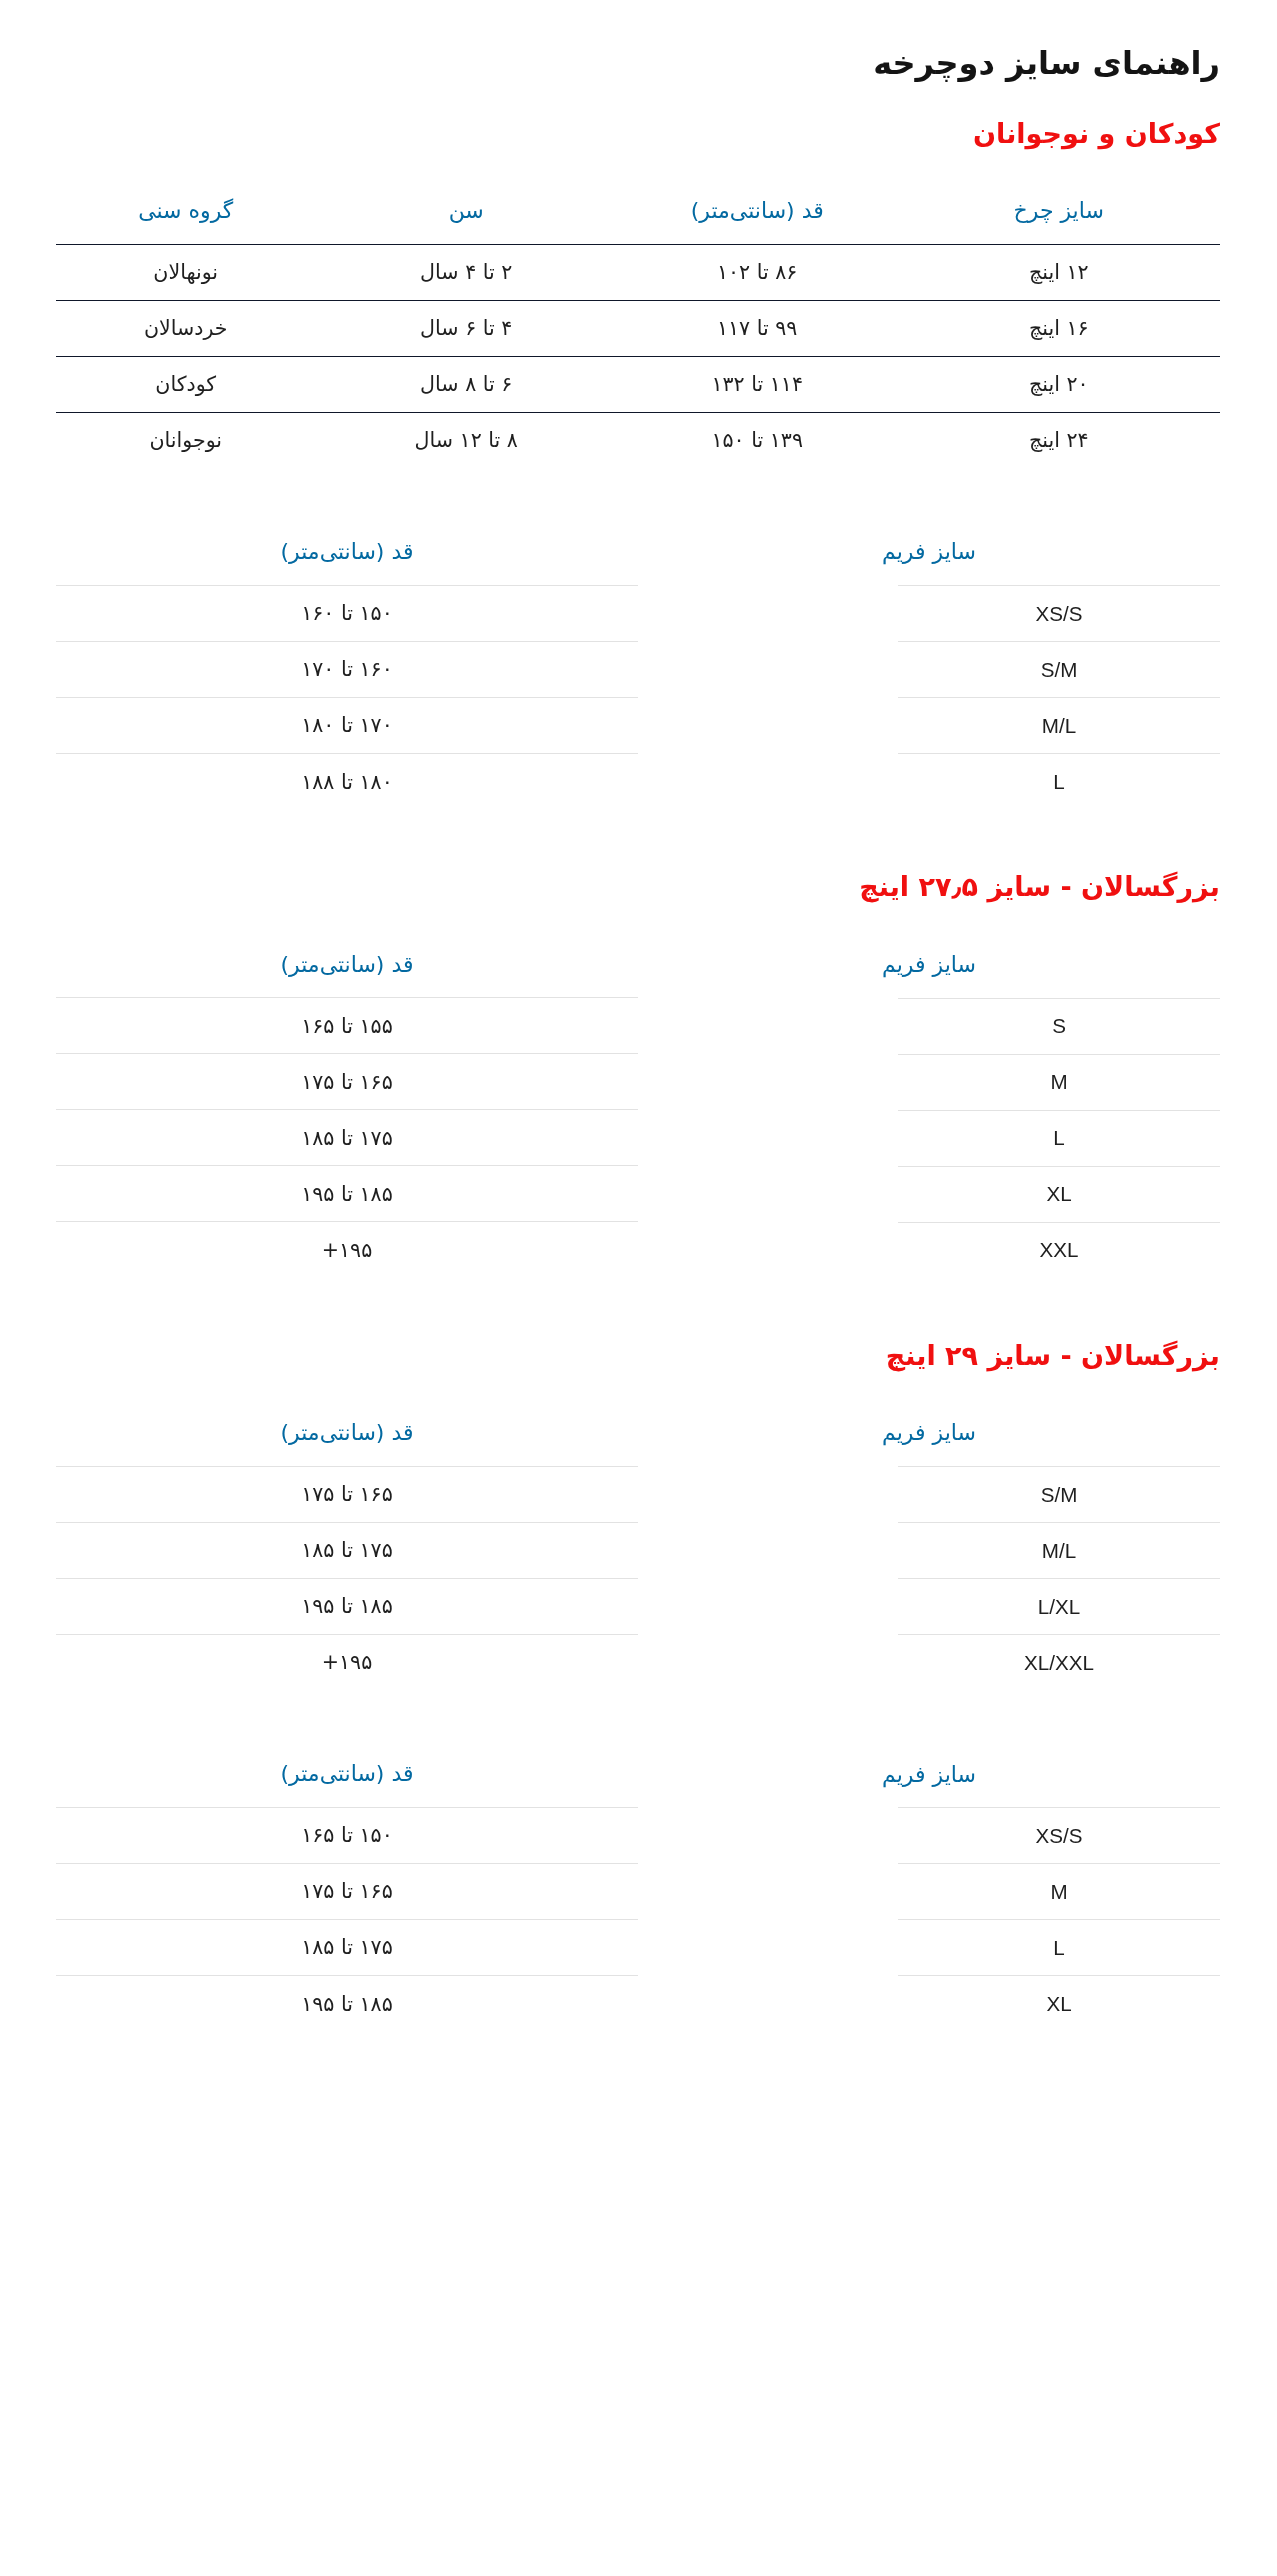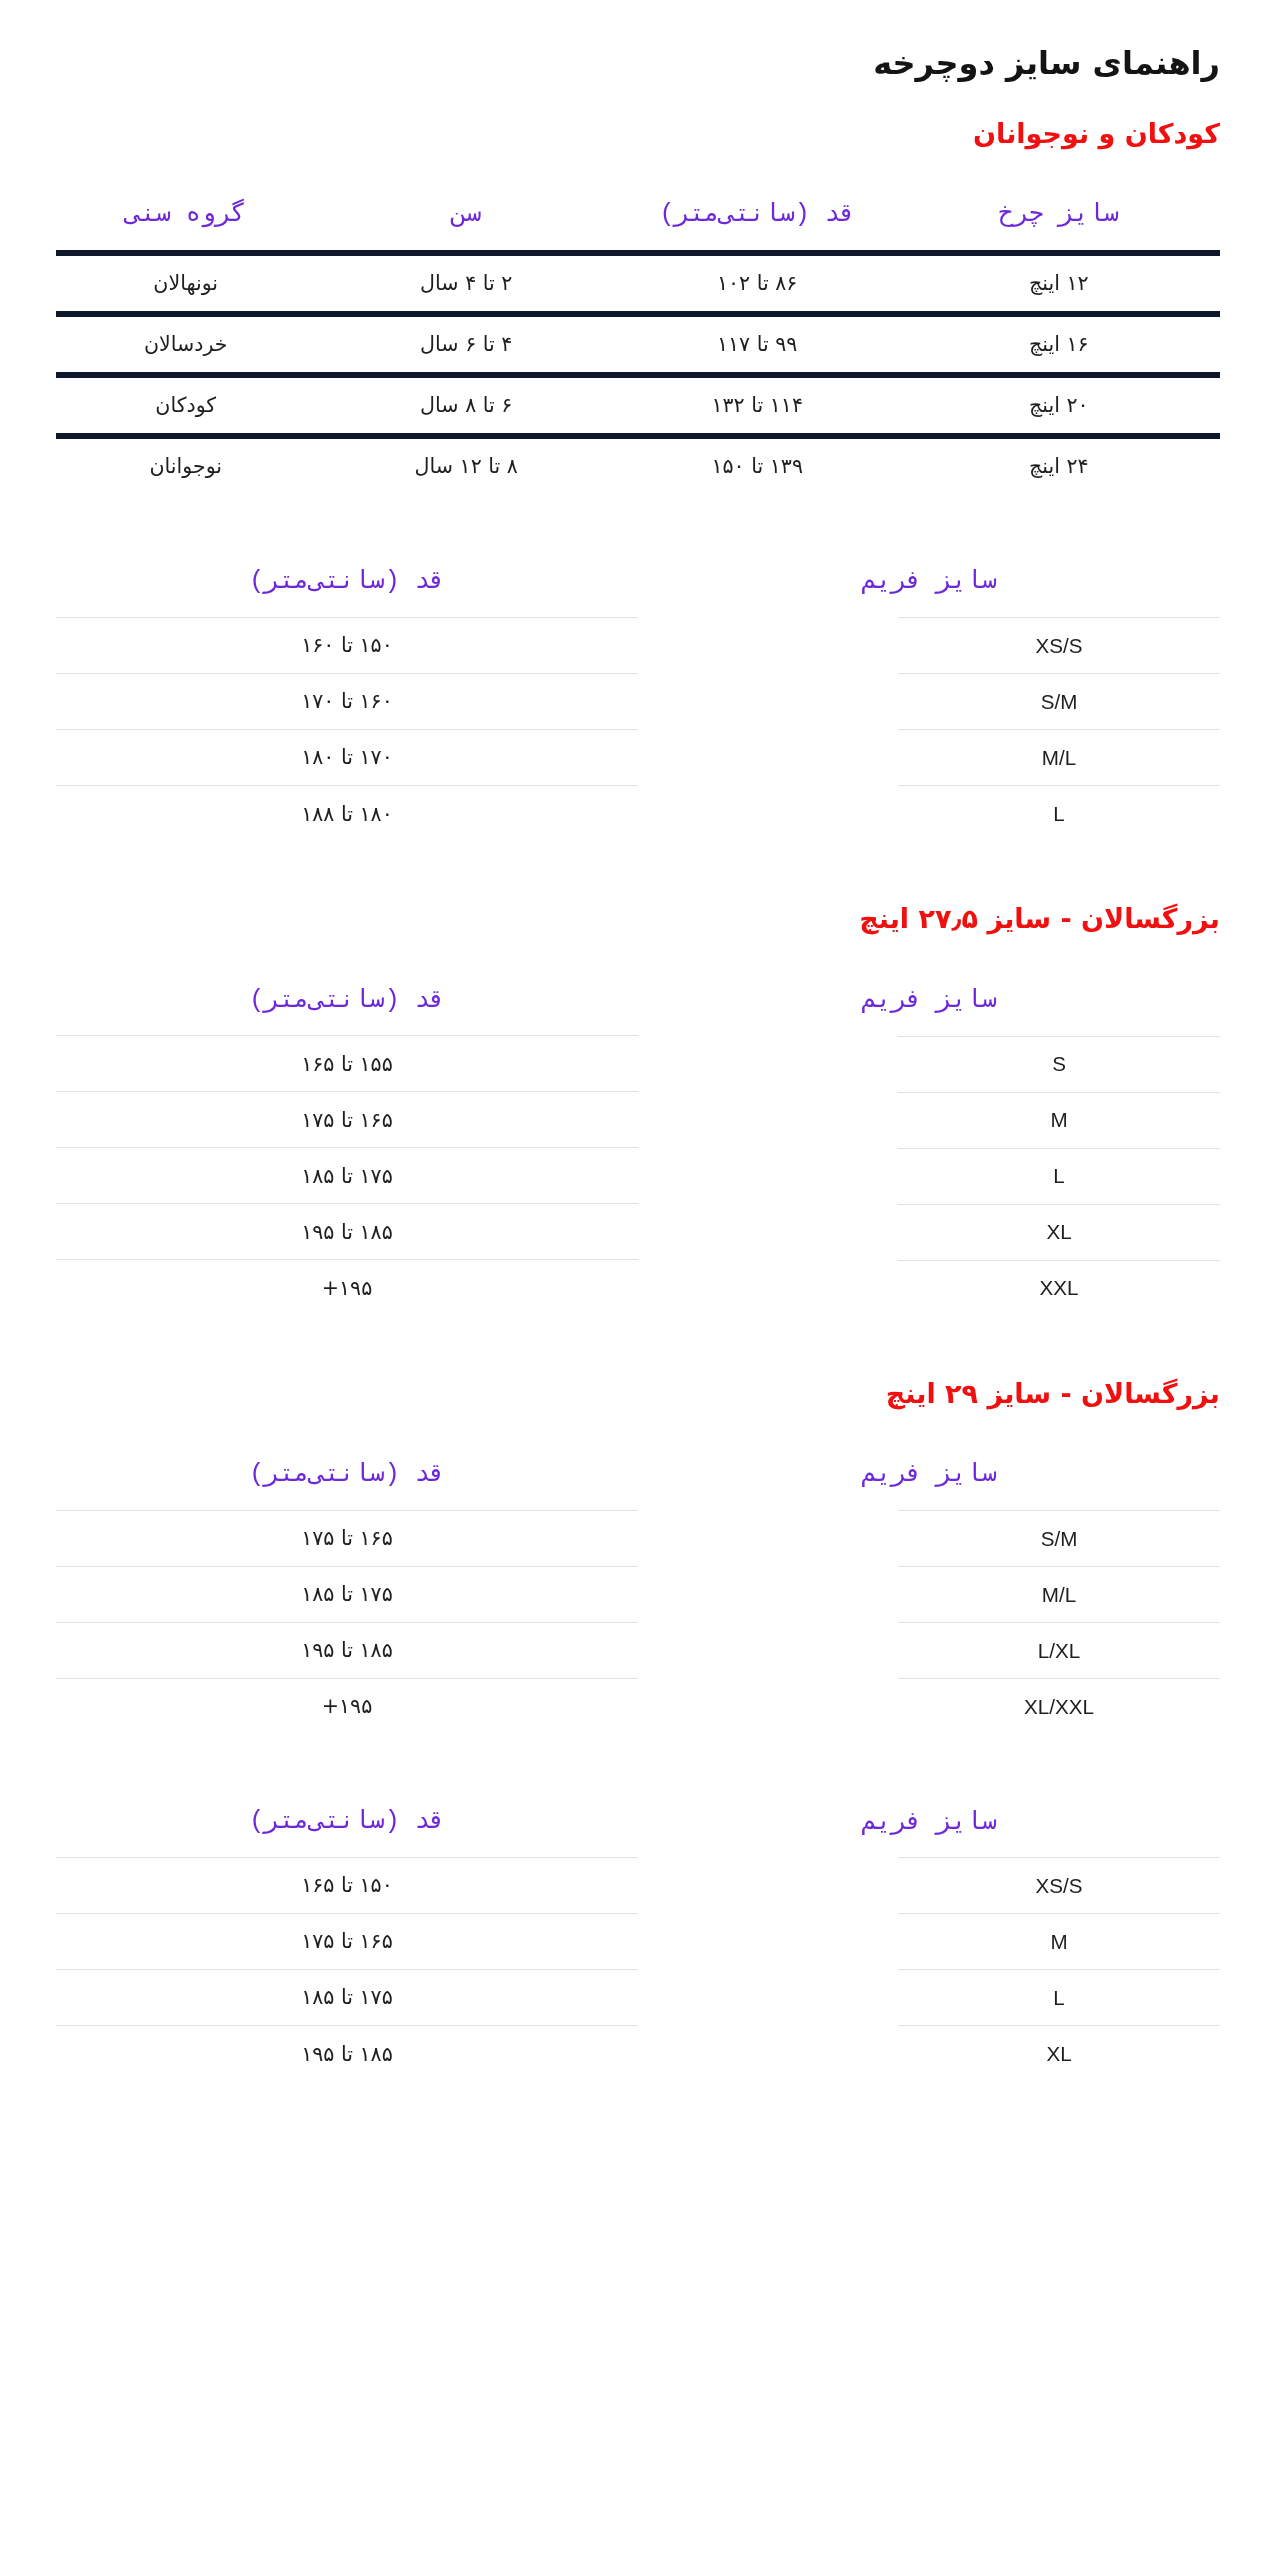--- a/index.html
+++ b/index.html
@@ -41,27 +41,26 @@
     font-weight: bold;
     color: #f01010;
     margin-bottom: 40px;
   }
   table {
     width: 100%;
     border-collapse: collapse;
     table-layout: fixed;
   }
   th {
-    font-size: 25px;
+    font-size: 22px;
     font-weight: normal;
-    color: #6d28d9;
+    color: #0369a1;
     padding: 9.3px 15.5px 20.6px 15.5px;
     text-align: center;
     border: none;
-    font-family: Liberation Mono, monospace;
   }
   td {
     font-size: 20.6px;
     font-weight: normal;
     color: #1f1f1f;
     padding: 15.5px 15.5px;
     text-align: center;
     border-top: 1px solid #e2e2e2;
   }
   
@@ -69,21 +68,21 @@
   table.kids th:nth-child(2), table.kids td:nth-child(2) { width: 24%; }
   table.kids th:nth-child(3), table.kids td:nth-child(3) { width: 26%; }
   table.kids th:nth-child(4), table.kids td:nth-child(4) { width: 22%; }
   
   table.two th:nth-child(1), table.two td:nth-child(1) { width: 50%; }
   table.two th:nth-child(2), table.two td:nth-child(2) { width: 50%; }
 
   table.two th:nth-child(1), table.two td:nth-child(1) { text-align: center; }
   table.two th:nth-child(2), table.two td:nth-child(2) { text-align: center; }
 
-  table.kids tbody tr td { border-top: 6px solid #0f172a; }
+  table.kids tbody tr td { border-top: 1px solid #0f172a; }
   table.kids thead th { border-bottom: none; }
 
   .latin {
     font-family: "Liberation Sans", "DejaVu Sans", sans-serif;
     direction: ltr;
     unicode-bidi: embed;
     display: inline-block;
   }
 </style>
 </head>

